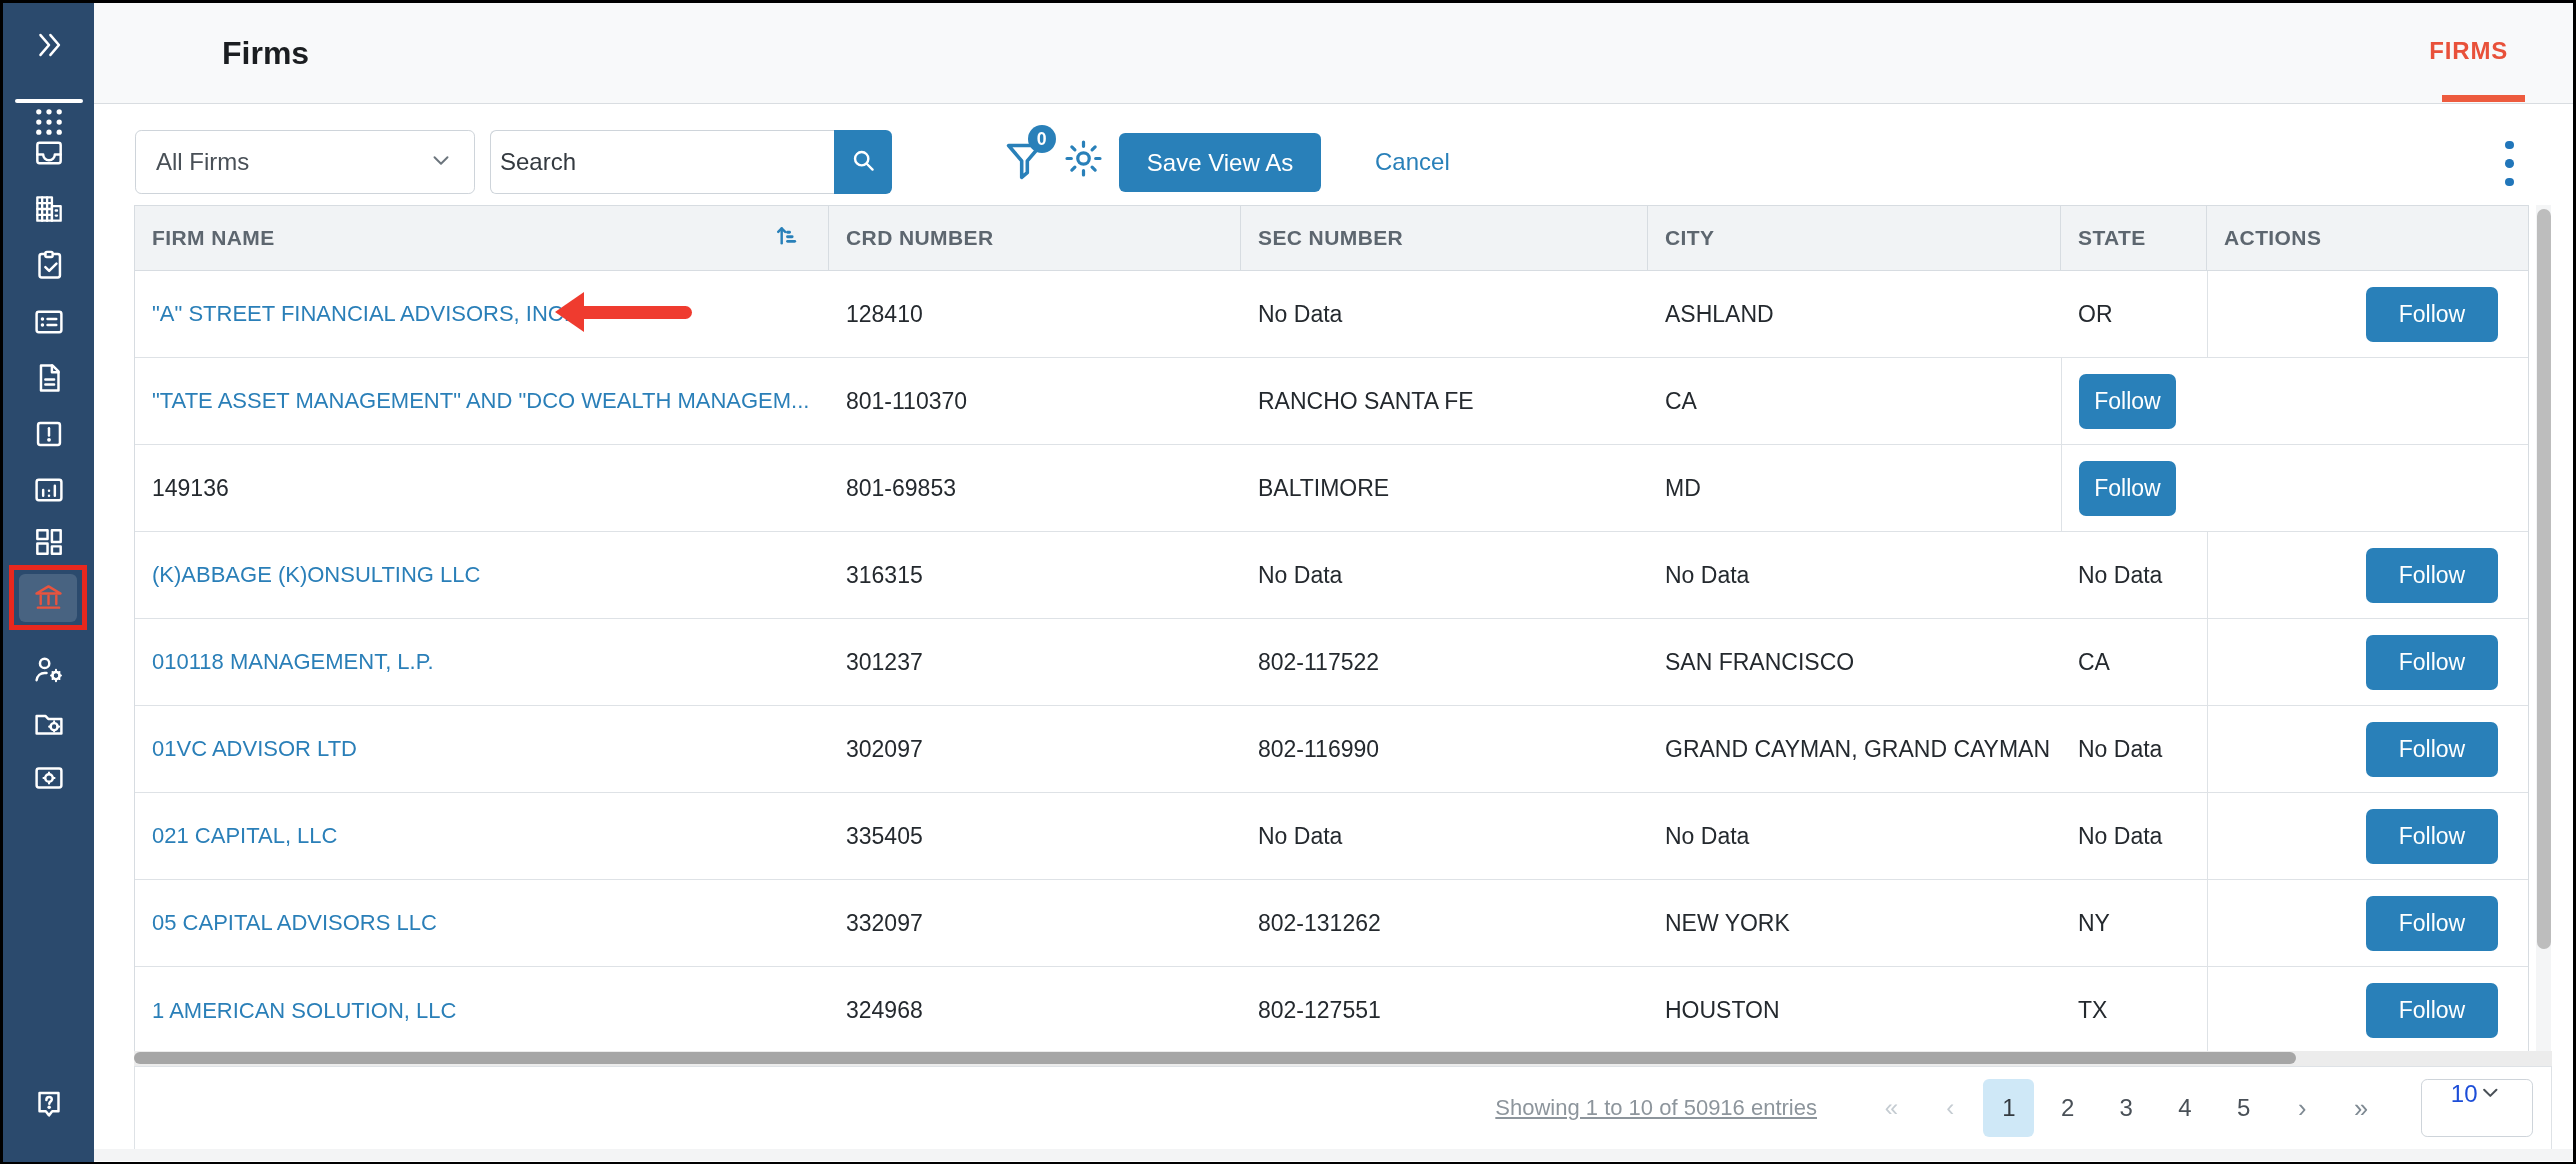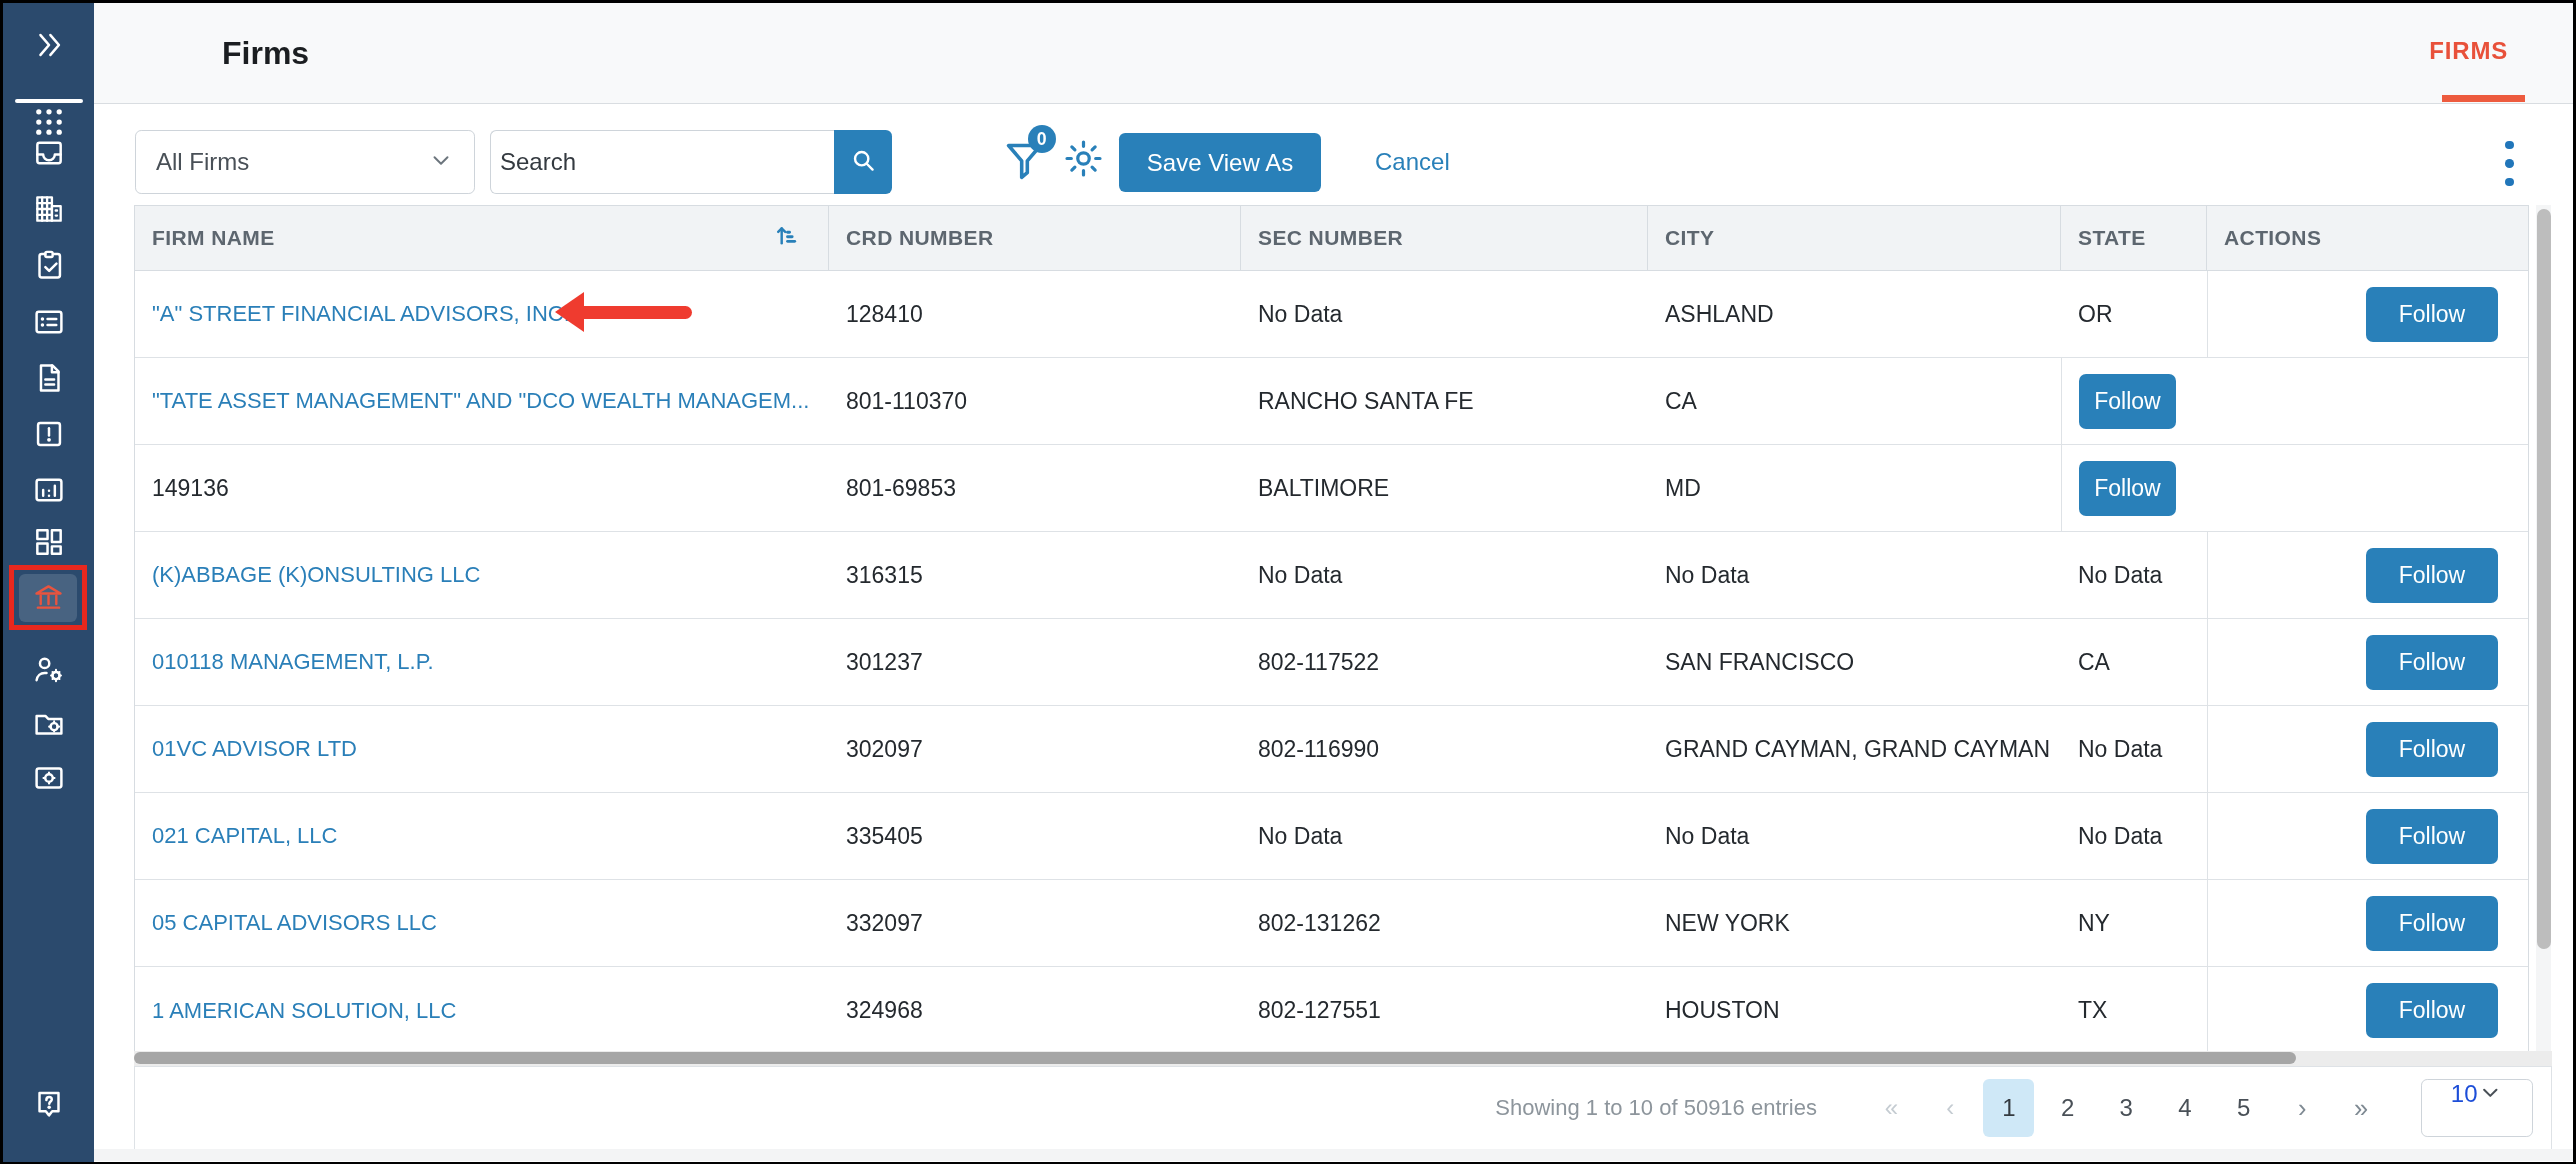--- a/index.html
+++ b/index.html
@@ -86,21 +86,21 @@
   
   .vscroll-track { position:absolute; left:2533px; top:202px; width:15.4px; height:846px; background:#f4f5f6; }
   .vscroll-thumb { position:absolute; left:2534px; top:206px; width:14px; height:740px; background:#bdbdbd; border-radius:7px; cursor:pointer; }
   .hscroll-track { position:absolute; left:131px; top:1048px; width:2418px; height:14.6px; background:#ececec; }
   .hscroll-thumb { position:absolute; left:131px; top:1049px; width:2162px; height:11.5px; background:#a6a6a6; border-radius:6.2px; cursor:pointer; }
 
   
   .pagination { position:absolute; left:131px; top:1063px; width:2418px; height:84px; background:#fff;
            border:0.8px solid #dee2e6; display:flex; align-items:center; justify-content:flex-end;
            padding-right:18.5px; }
-  .page-summary { font-size:22px; color:#8d959c; margin-right:49px; }
+  .page-summary { font-size:22px; color:#8d959c; margin-right:49px;text-decoration:underline; }
   .pager { display:flex; align-items:center; gap:7.7px; margin-right:34px; }
   .pg-item { min-width:51px; height:58px; display:flex; align-items:center; justify-content:center;
            font-size:24px; color:#495057; border-radius:6.2px; cursor:pointer; }
   .pg-item.nav-disabled { color:#c5ccd2; }
   .pg-item.nav { color:#7f8a93; font-size:25.4px; }
   .pg-item.active { background:#cfe8f7; color:#343a40; }
   .page-size-select { width:112px; height:58px; border:1.5px solid #ced4da; border-radius:6.2px;
            display:flex; align-items:flex-start; justify-content:center; font-size:24px;
            color:#1d4ed8; cursor:pointer; background:#fff; }
   .below-strip { position:absolute; left:91px; top:1146px; width:2479px; height:12.3px; background:#f3f4f5; }

